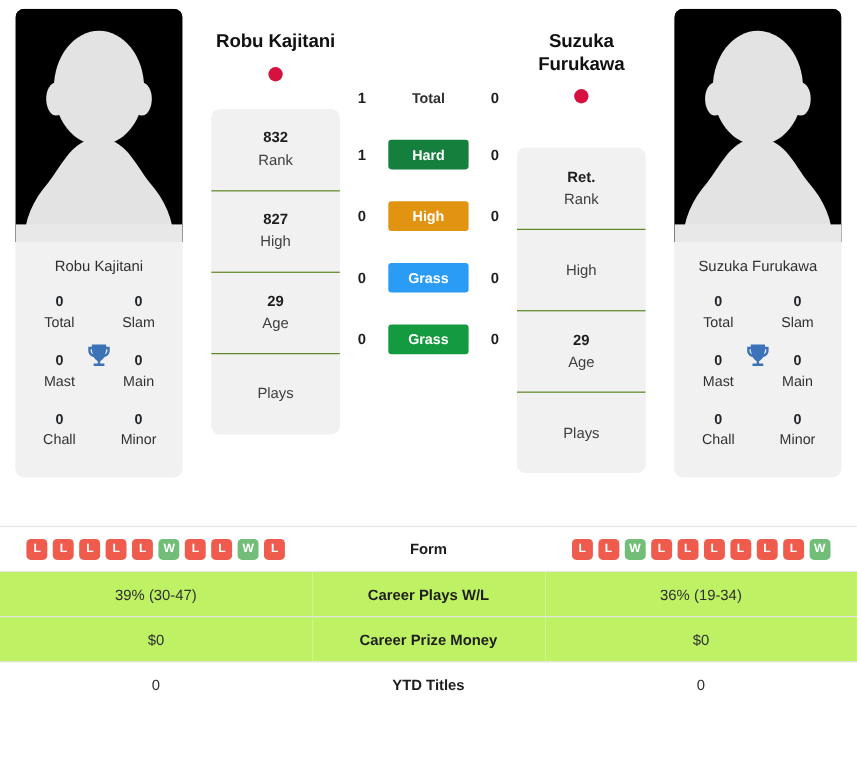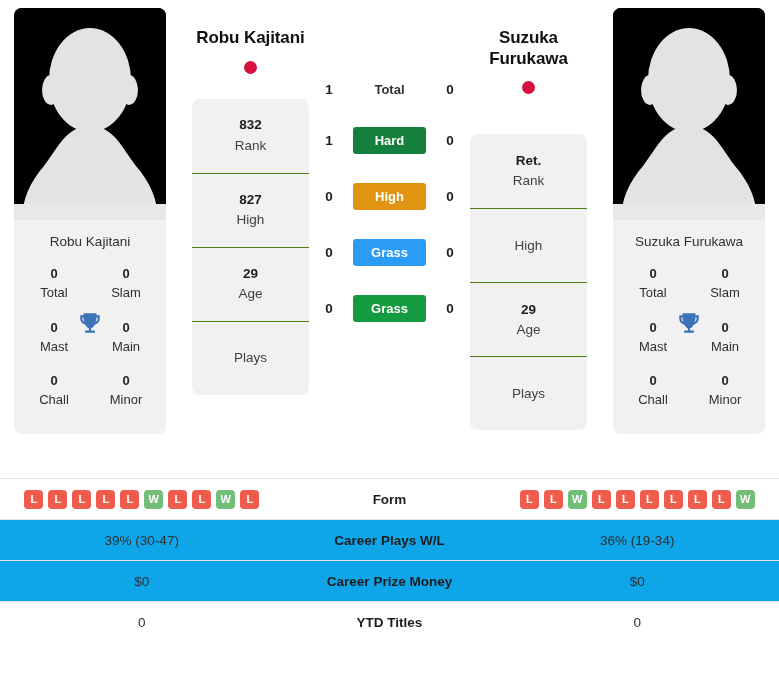--- a/index.html
+++ b/index.html
@@ -145,21 +145,21 @@
     justify-content: center;
   }
 
   
   .stats-table {
     width: 100%;
     border-collapse: collapse;
     table-layout: fixed;
   }
   .stats-table tr { height: 41px; }
-  .stats-table tr.shade { background: #0ea5e9; }
+  .stats-table tr.shade { background: #bef264; }
   .stats-table td {
     border-top: 1px solid #e4e4e4;
     font-size: 13.5px;
     color: #303030;
     text-align: center;
     vertical-align: middle;
   }
   .stats-table td.mid {
     font-weight: bold;
     color: #1d1d1d;

